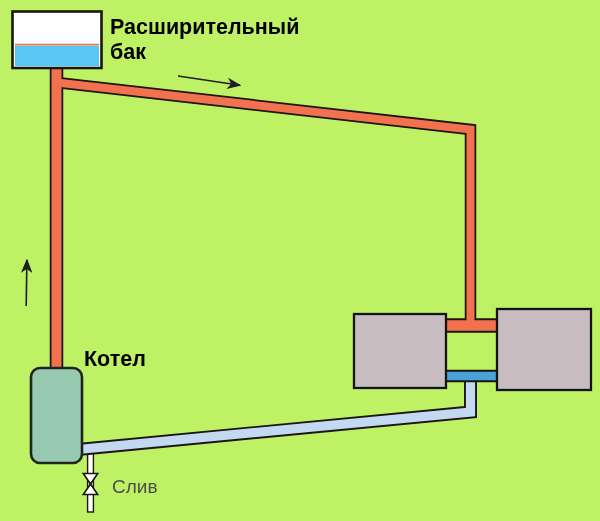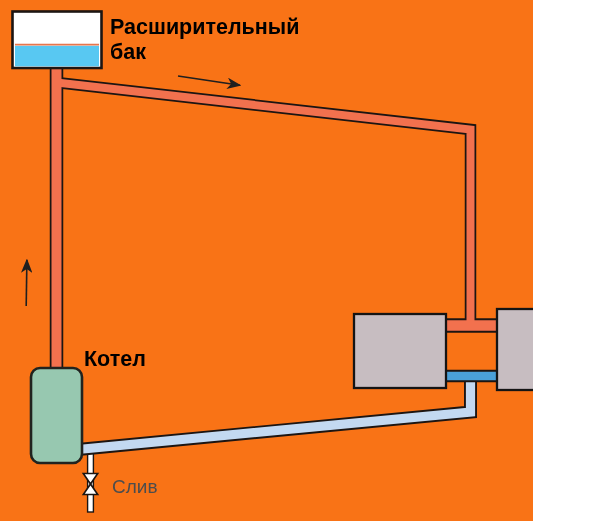--- a/index.html
+++ b/index.html
@@ -1,16 +1,16 @@
 <!DOCTYPE html>
 <html><head>
 <meta charset="utf-8">
 <style>
   html,body{margin:0;padding:0;background:#ffffff;}
-  .canvas{position:relative;width:533px;height:521px;background:#f97316;overflow:hidden;
+  .canvas{position:relative;width:600px;height:521px;background:#bef264;overflow:hidden;
           font-family:"Liberation Sans",sans-serif;}
   svg{position:absolute;left:0;top:0;}
   .lbl-bold{font-family:"Liberation Sans",sans-serif;font-size:21.5px;font-weight:bold;}
   .lbl-reg{font-family:"Liberation Sans",sans-serif;font-size:19px;font-weight:normal;}
 </style>
 </head>
 <body>
 
 <div class="canvas">
 <svg width="600" height="521" viewBox="0 0 600 521">

